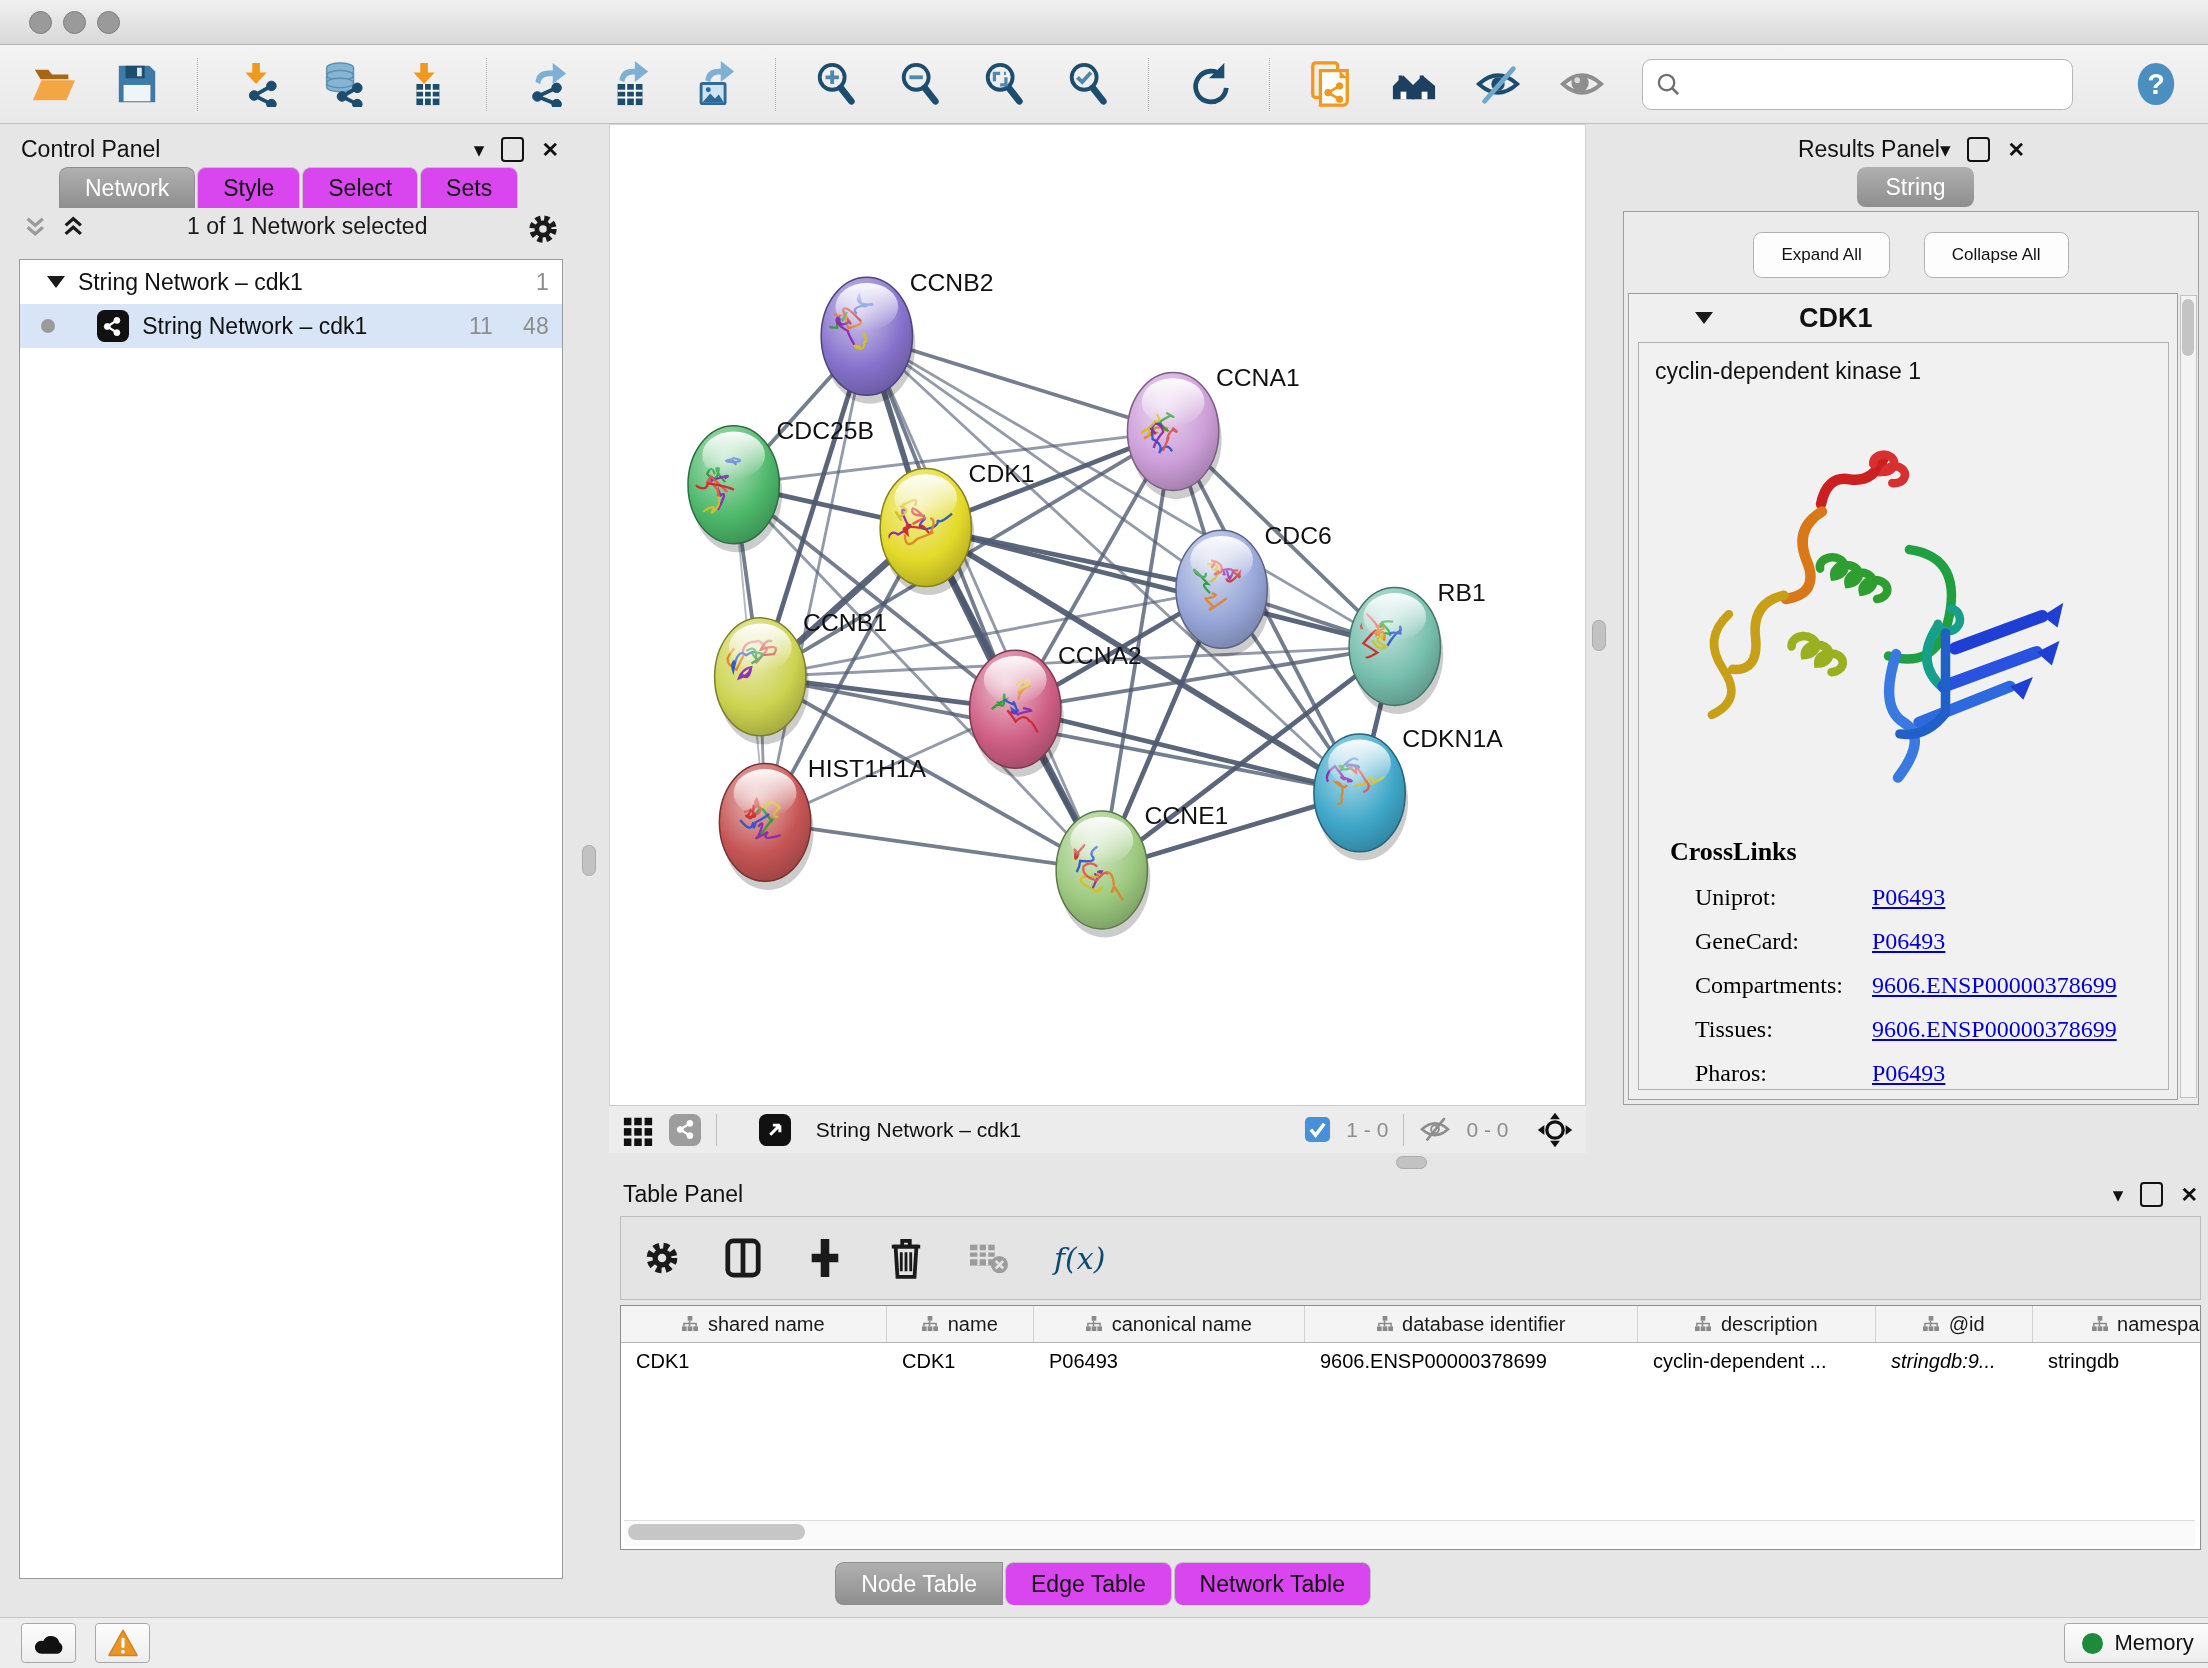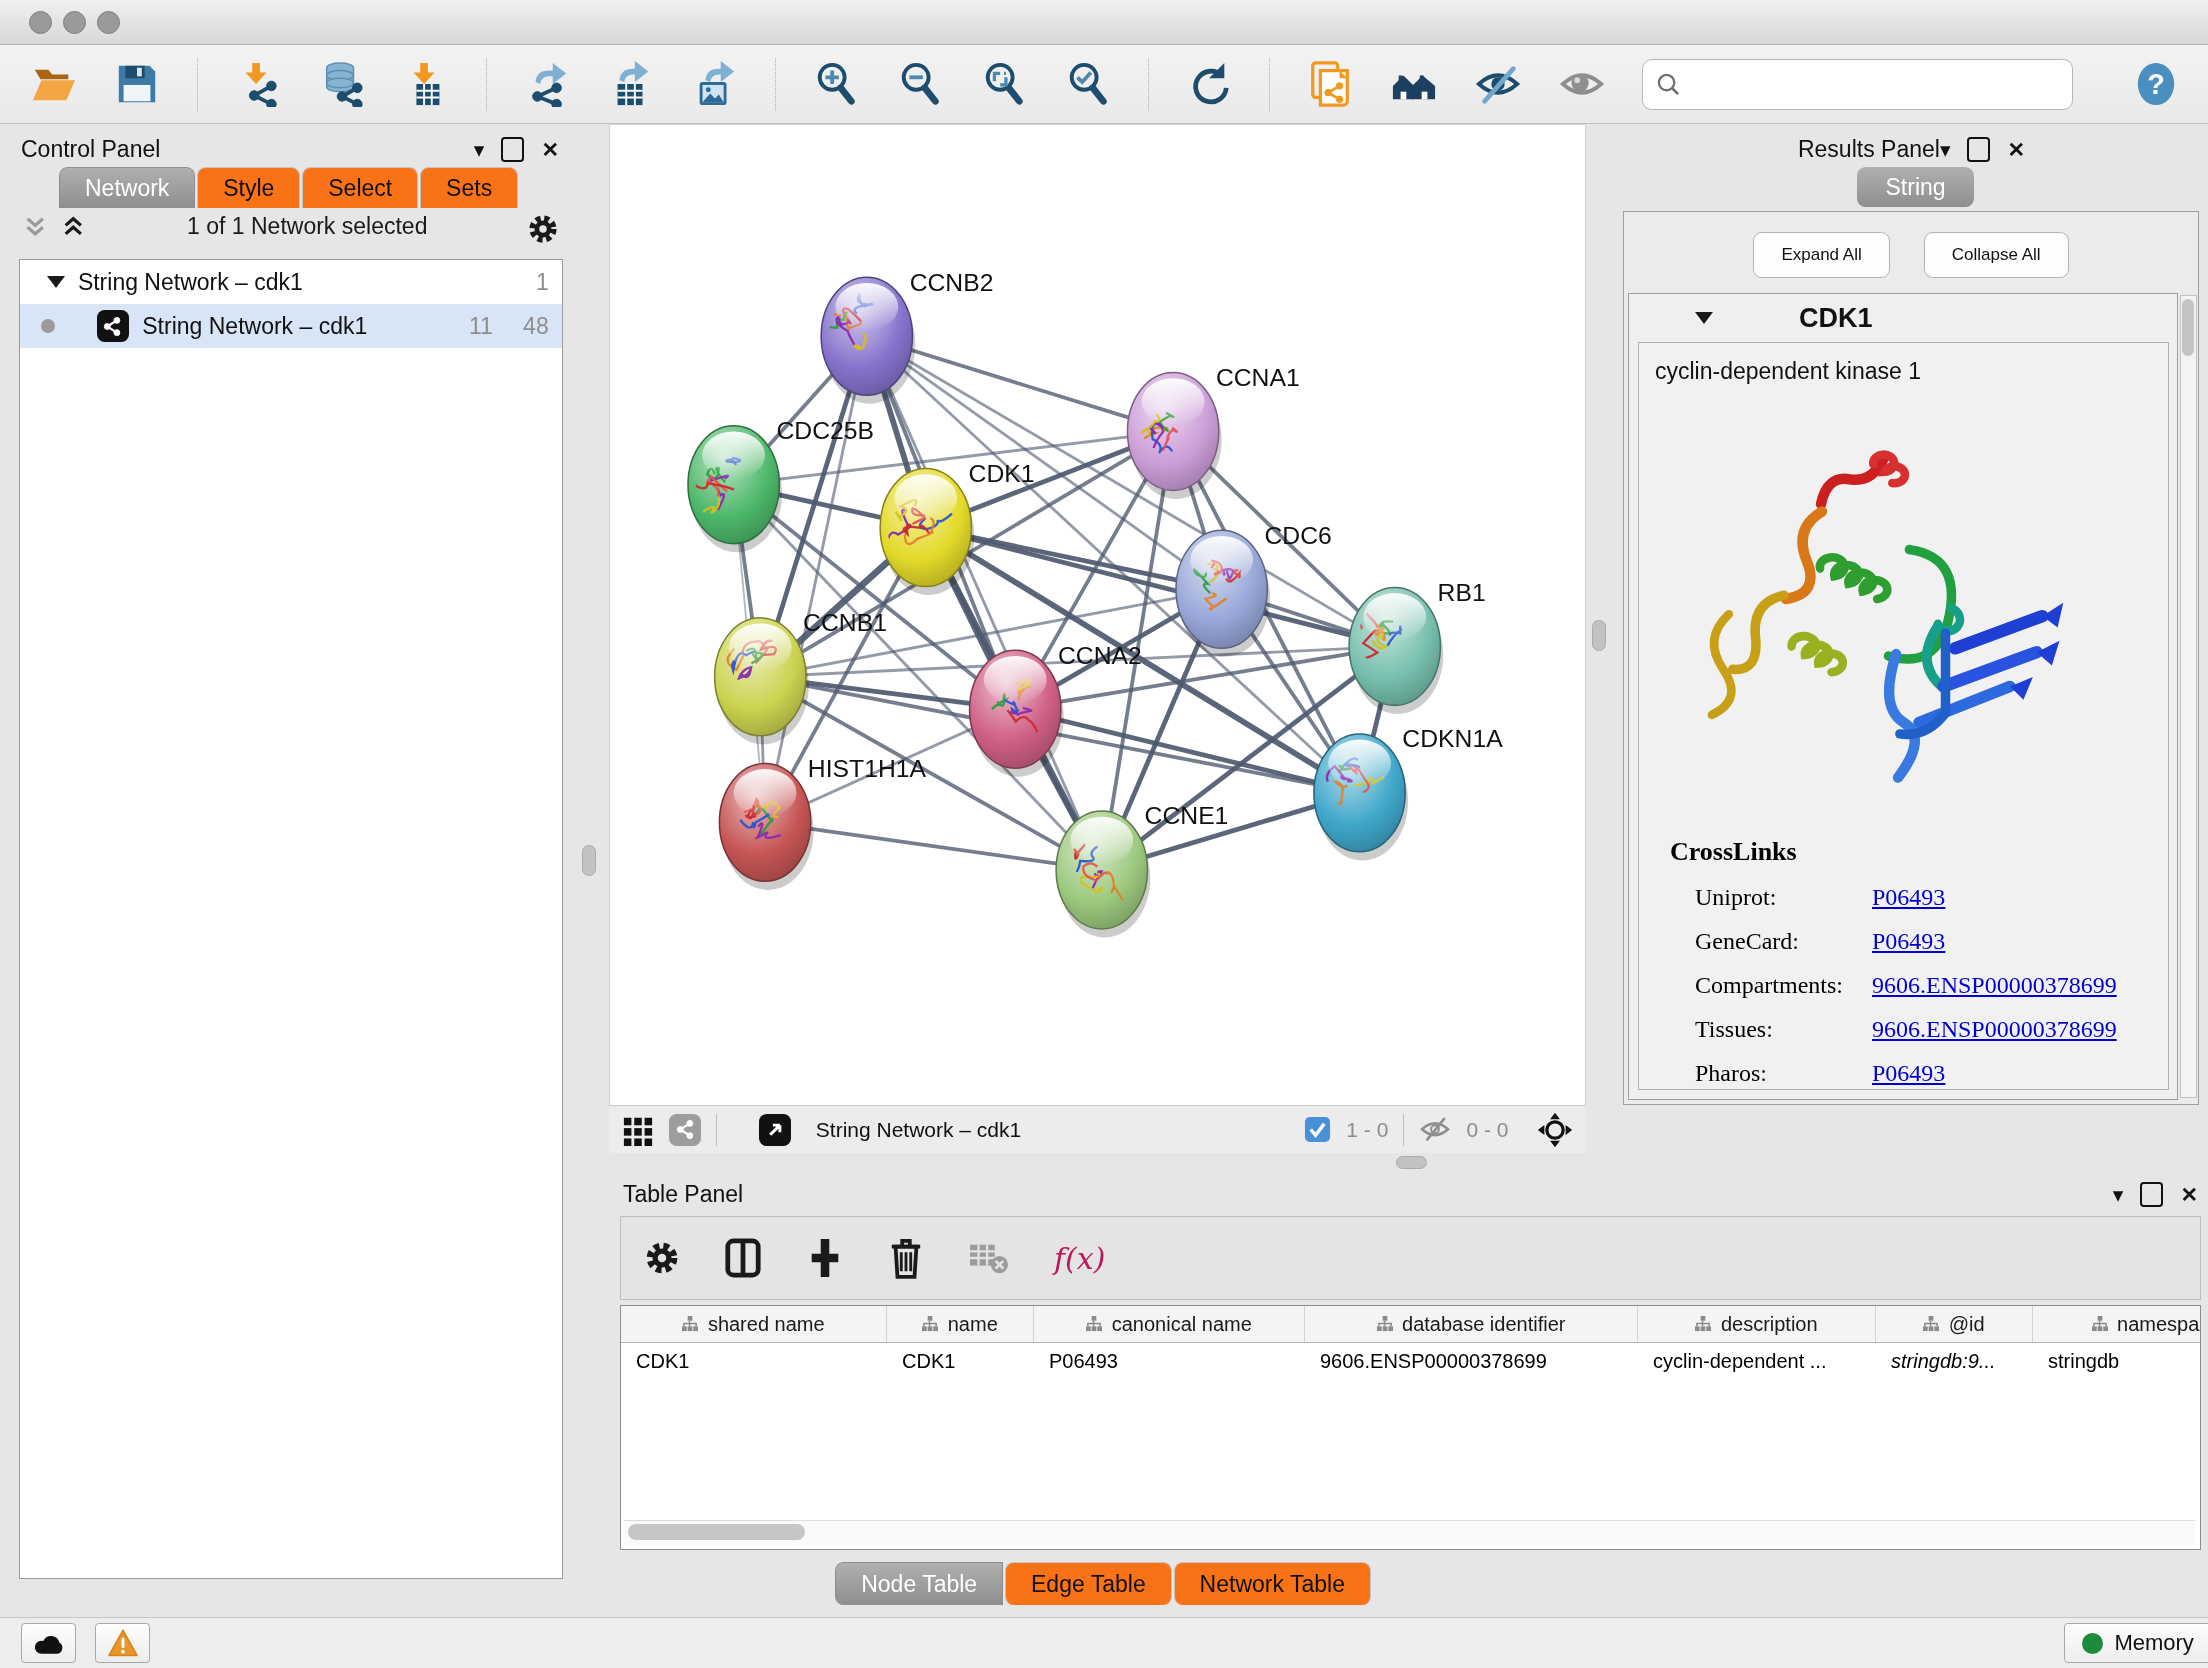--- a/index.html
+++ b/index.html
@@ -17,21 +17,21 @@
   #search-wrap{margin-left:auto;margin-right:23px;width:468px;height:51px;background:#fff;border:1px solid #b5b5b5;border-radius:9.5px;display:flex;align-items:center;padding:0 13.3px;box-sizing:border-box;gap:9.5px;}
   #search-input{border:none;outline:none;flex:1;font-size:21px;font-family:"Liberation Sans",sans-serif;background:transparent;}
   
   .panel-title{font-size:23px;color:#111;}
   .pctrl{display:flex;gap:17px;align-items:center;}
   .pctrl span{font-size:21px;color:#111;line-height:1;}
   .float-box{width:19px;height:21px;border:2.9px solid #111;border-radius:3.8px;display:inline-block;}
   
   #cp-header{left:21px;top:133px;width:538px;height:32px;display:flex;align-items:center;justify-content:space-between;}
   #cp-tabs{left:59px;top:167px;display:flex;}
-  .tab{height:40px;padding:0 25px;background:#f97316;border:1px solid #c4c4c4;border-bottom:none;border-radius:8.6px 8.6px 0 0;font-size:23px;display:flex;align-items:center;color:#111;margin-right:1.9px;}
+  .tab{height:40px;padding:0 25px;background:#d946ef;border:1px solid #c4c4c4;border-bottom:none;border-radius:8.6px 8.6px 0 0;font-size:23px;display:flex;align-items:center;color:#111;margin-right:1.9px;}
   .tab.sel{background:linear-gradient(#b0b0b0,#8e8e8e);color:#fff;border-color:#8e8e8e;}
   #cp-status{left:21px;top:213px;width:538px;height:42px;display:flex;align-items:flex-start;}
   #cp-status .txt{flex:1;text-align:center;font-size:23px;color:#1a1a1a;}
   #net-tree{left:19px;top:259px;width:544px;height:1320px;background:#fff;border:1.9px solid #9a9a9a;box-sizing:border-box;}
   .tree-row{height:44px;display:flex;align-items:center;font-size:23px;color:#111;padding:0 13.3px;gap:13.3px;}
   .tree-row.sel{background:#d7e5f7;}
   .tri{width:0;height:0;border-left:9.5px solid transparent;border-right:9.5px solid transparent;border-top:12.4px solid #1a1a1a;display:inline-block;}
   .cnt{color:#8d8d8d;}
   .dot{width:14.3px;height:14.3px;border-radius:50%;background:#9a9a9a;display:inline-block;}
   .share-badge{width:32px;height:32px;border-radius:7.6px;background:#111;display:inline-flex;align-items:center;justify-content:center;}
@@ -57,21 +57,21 @@
   #crosslinks{left:1670px;top:837px;font-family:"Liberation Serif",serif;}
   #cl-title{font-size:26px;font-weight:bold;color:#000;}
   .cl-row{display:flex;margin-top:17px;}
   .cl-label{width:202px;font-size:24px;color:#000000;padding-left:25px;box-sizing:border-box;}
   .cl-link{font-size:24px;color:#0000d0;text-decoration:underline;}
   #rp-scroll{left:2180px;top:295px;width:17px;height:803px;background:#f3f3f3;border:1px solid #c2c2c2;box-sizing:border-box;}
   #rp-thumb{left:2182px;top:299px;width:12.4px;height:57px;background:#c4c4c4;border-radius:6.7px;}
   
   #tp-header{left:623px;top:1179px;width:1575px;height:30px;display:flex;align-items:center;justify-content:space-between;}
   #tp-toolbar{left:620px;top:1216px;width:1581px;height:84px;background:#e4e4e4;border:1px solid #bdbdbd;box-sizing:border-box;display:flex;align-items:center;padding:0 23px;gap:44px;}
-  .fx{font-family:"DejaVu Serif",serif;font-style:italic;font-size:30px;color:#be185d;}
+  .fx{font-family:"DejaVu Serif",serif;font-style:italic;font-size:30px;color:#0c4a6e;}
   #tp-table{left:620px;top:1305px;width:1581px;height:245px;background:#fff;border:1.9px solid #8d8d8d;box-sizing:border-box;overflow:hidden;}
   #tp-cols{display:flex;height:36px;background:#f4f4f4;border-bottom:1px solid #b5b5b5;}
   .th{display:flex;align-items:center;justify-content:center;gap:9.5px;font-size:20px;color:#1a1a1a;border-right:1px solid #d2d2d2;box-sizing:border-box;flex:0 0 auto;overflow:hidden;white-space:nowrap;}
   #tp-row{display:flex;height:36px;align-items:center;}
   .td{font-size:20px;color:#000;padding-left:15px;box-sizing:border-box;flex:0 0 auto;overflow:hidden;white-space:nowrap;}
   #tp-hscroll{left:624px;top:1520px;width:1571px;height:25px;background:#fafafa;border-top:1px solid #ddd;}
   #tp-hthumb{left:628px;top:1524px;width:177px;height:16px;background:#c6c6c6;border-radius:8.6px;}
   #tp-tabs{left:0;top:1562px;width:2208px;display:flex;justify-content:center;}
   #tp-tabs .tab{border-radius:8.6px;height:42px;text-align:right;}
   #tp-tabs .tab.sel{border-radius:8.6px 0 0 8.6px;}

